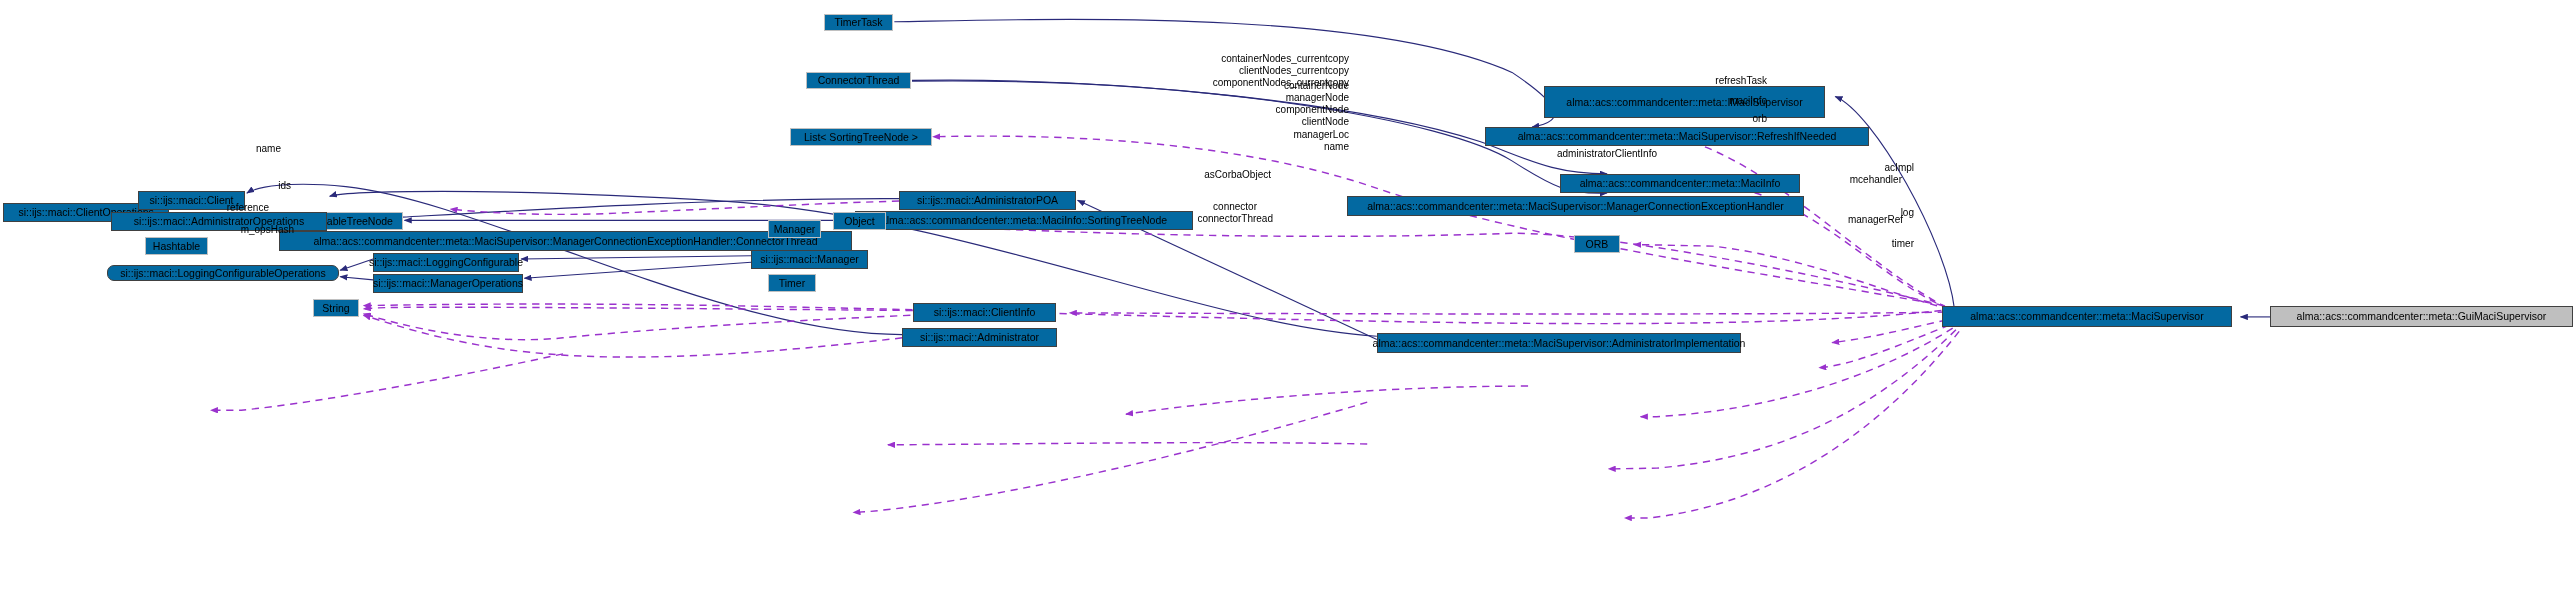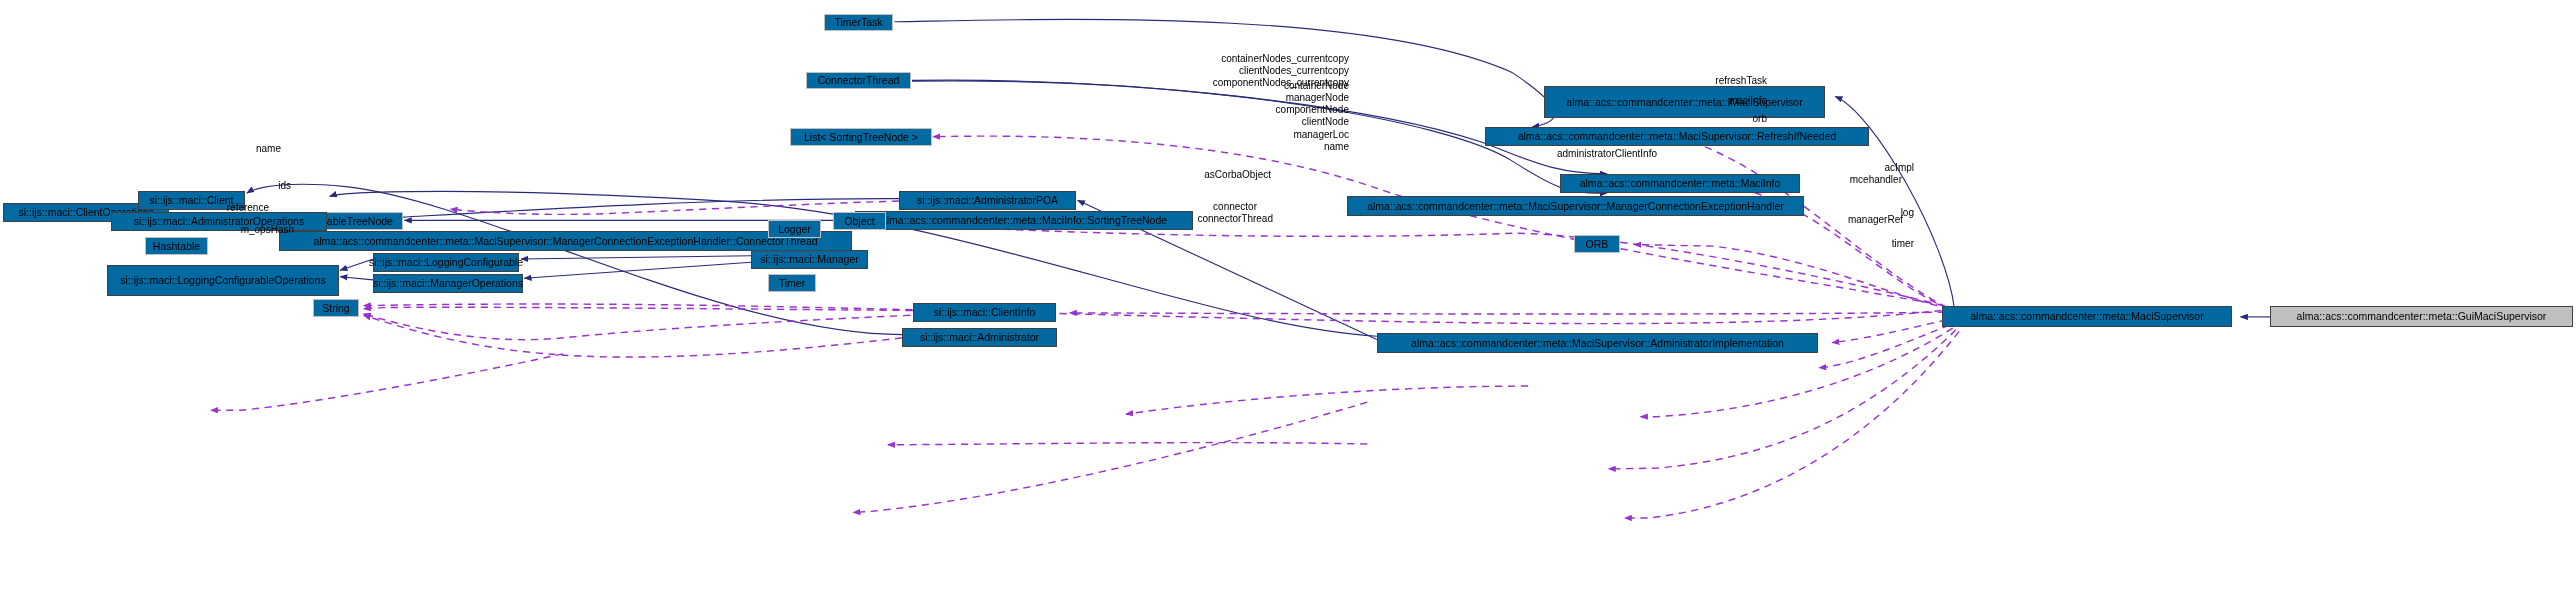--- a/index.html
+++ b/index.html
@@ -172,21 +172,21 @@
       </div>
       <div class="node cls" style="left: 1942px; top: 306px; width: 290px; height: 21px;">
         <span>alma::acs::commandcenter::meta::MaciSupervisor</span>
       </div>
       <div class="node cur" style="left: 2270px; top: 306px; width: 303px; height: 21px;">
         <span>alma::acs::commandcenter::meta::GuiMaciSupervisor</span>
       </div>
       <div class="node cls" style="left: 902px; top: 328px; width: 155px; height: 19.3px;">
         <span>si::ijs::maci::Administrator</span>
       </div>
-      <div class="node cls" style="left: 1377px; top: 333px; width: 441px; height: 20px;">
+      <div class="node cls" style="left: 1377px; top: 333px; width: 364px; height: 20px;">
         <span>alma::acs::commandcenter::meta::MaciSupervisor::AdministratorImplementation</span>
       </div>
       <div class="node cls" style="left: 3.2px; top: 203px; width: 166px; height: 19.3px;">
         <span>si::ijs::maci::ClientOperations</span>
       </div>
       <div class="node cls" style="left: 138px; top: 191px; width: 107px; height: 19.3px;">
         <span>si::ijs::maci::Client</span>
       </div>
       <div class="node cls" style="left: 899px; top: 191px; width: 177px; height: 19.3px;">
         <span>si::ijs::maci::AdministratorPOA</span>
@@ -197,32 +197,32 @@
       <div class="node cls" style="left: 1347px; top: 196px; width: 457px; height: 20px;">
         <span>alma::acs::commandcenter::meta::MaciSupervisor::ManagerConnectionExceptionHandler</span>
       </div>
       <div class="node ext" style="left: 833px; top: 212px; width: 53px; height: 17.7px;">
         <span>Object</span>
       </div>
       <div class="node cls" style="left: 279px; top: 231px; width: 573px; height: 20px;">
         <span>alma::acs::commandcenter::meta::MaciSupervisor::ManagerConnectionExceptionHandler::ConnectorThread</span>
       </div>
       <div class="node ext" style="left: 768px; top: 220px; width: 53px; height: 17.7px;">
-        <span>Logger</span>
+        <span>Manager</span>
       </div>
       <div class="node ext" style="left: 145px; top: 237px; width: 63px; height: 17.7px;">
         <span>Hashtable</span>
       </div>
       <div class="node cls" style="left: 373px; top: 253px; width: 146px; height: 19.3px;">
         <span>si::ijs::maci::LoggingConfigurable</span>
       </div>
       <div class="node cls" style="left: 751px; top: 250px; width: 117px; height: 19.3px;">
         <span>si::ijs::maci::Manager</span>
       </div>
-      <div class="node cls" style="left: 107px; top: 265px; width: 232px; height: 31px;">
+      <div class="node cls" style="left: 107px; top: 265px; width: 232px; height: 16px; border-radius: 7px;">
         <span>si::ijs::maci::LoggingConfigurableOperations</span>
       </div>
       <div class="node cls" style="left: 373px; top: 274px; width: 150px; height: 19.3px;">
         <span>si::ijs::maci::ManagerOperations</span>
       </div>
       <div class="node ext" style="left: 768px; top: 274px; width: 48px; height: 17.7px;">
         <span>Timer</span>
       </div>
     </div>
 

